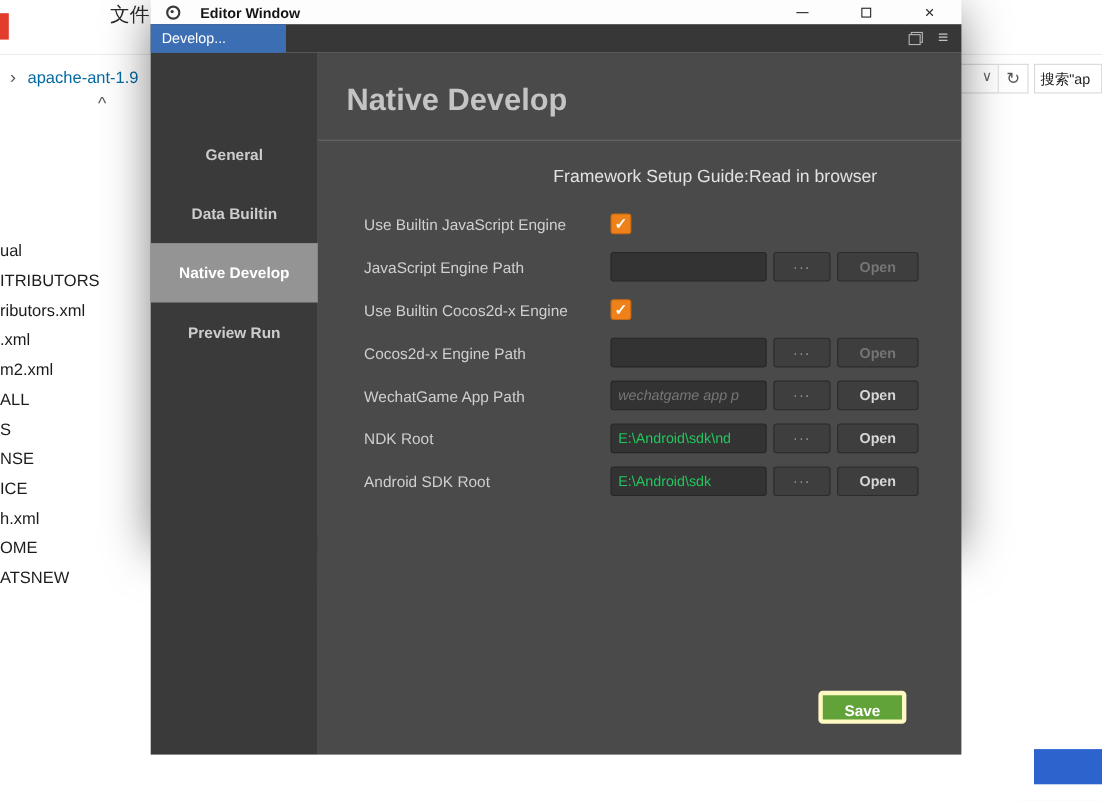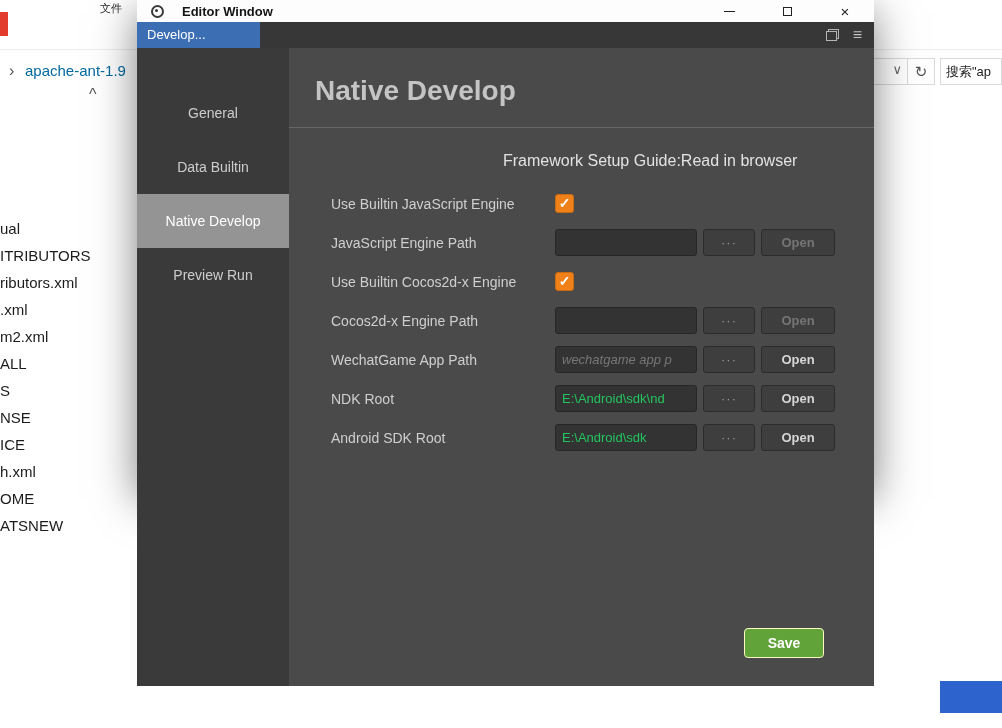--- a/index.html
+++ b/index.html
@@ -3,21 +3,21 @@
 <meta charset="utf-8">
 <style>
   * { margin:0; padding:0; box-sizing:border-box; }
   html,body { background:#fff; }
   body { font-family:"Liberation Sans", sans-serif; }
   .screen { position:relative; width:1002px; height:728px; background:#fff; overflow:hidden; }
 
   
   .exp-topbar { position:absolute; left:0; top:0; width:1002px; height:50px; background:#fff; border-bottom:1px solid #ececec; }
   .red-block { position:absolute; left:0; top:12px; width:8px; height:24px; background:#e23c2d; }
-  .menu-file { position:absolute; left:100px; top:1px; font-size:11px; color:#2b2b2b; white-space:nowrap; }
+  .menu-file { position:absolute; left:100px; top:1px; font-size:18px; color:#2b2b2b; white-space:nowrap; }
   .crumb-chevron { position:absolute; left:9px; top:62px; font-size:16px; color:#555; }
   .crumb { position:absolute; left:25px; top:62px; font-size:15px; color:#0369a1; white-space:nowrap; }
   .addr-box { position:absolute; left:700px; top:58px; width:208px; height:27px; border:1px solid #d9d9d9; background:#fff; }
   .addr-dd { position:absolute; right:5px; top:3px; color:#666; font-size:13px; }
   .refresh-btn { position:absolute; left:908px; top:58px; width:27px; height:27px; border:1px solid #d9d9d9; border-left:none; color:#555; text-align:center; line-height:25px; font-size:15px; background:#fff; }
   .search-box { position:absolute; left:940px; top:58px; width:62px; height:27px; border:1px solid #d9d9d9; font-size:13px; color:#222; line-height:25px; padding-left:5px; overflow:hidden; white-space:nowrap; background:#fff; }
   .caret-up { position:absolute; left:89px; top:86px; font-size:16px; color:#555; }
   .file-list { position:absolute; left:0; top:215px; list-style:none; }
   .file-list li { height:27px; line-height:27px; font-size:15px; color:#1c1c1c; white-space:nowrap; }
   .taskbar-blue { position:absolute; left:940px; top:681px; width:62px; height:32px; background:#2d63cc; }
@@ -36,40 +36,40 @@
 
   .tabbar { height:26px; background:#373737; position:relative; display:flex; }
   .settings-tab { width:123px; background:#3c6eb4; color:#fff; font-size:13px; line-height:26px; padding-left:10px; white-space:nowrap; }
   .tab-icons { position:absolute; right:12px; top:0; height:26px; display:flex; align-items:center; gap:14px; }
   .restore-icon { width:13px; height:12px; position:relative; }
   .restore-icon::before { content:""; position:absolute; right:0; top:0; width:9px; height:8px; border:1px solid #b5b5b5; }
   .restore-icon::after { content:""; position:absolute; left:0; bottom:0; width:9px; height:8px; border:1px solid #b5b5b5; background:#373737; }
   .menu-icon { color:#c2c2c2; font-size:16px; line-height:1; }
 
   .dlg-body { display:flex; height:638px; }
-  .sidebar { width:152px; background:#3a3a3a; padding-top:38px; flex:0 0 152px; }
+  .sidebar { width:152px; background:#3a3a3a; padding-top:65px; flex:0 0 152px;font-weight:bold; }
   .side-item { height:54px; line-height:54px; text-align:center; color:#cdcdcd; font-size:14px; white-space:nowrap; }
   .side-item.selected { background:#949494; color:#fff; }
 
   .main { flex:1; background:#4a4a4a; position:relative; overflow:hidden; }
   .page-title { margin:26px 0 0 26px; font-size:28px; font-weight:bold; color:#c4c4c4; line-height:34px; white-space:nowrap; }
   .divider { margin-top:19px; border-bottom:1px solid #666; }
   .guide { margin:24px 0 0 214px; font-size:16px; color:#e2e2e2; white-space:nowrap; }
 
   .form { margin-top:20px; }
   .form-row { display:flex; align-items:center; height:27px; margin:0 0 12px 42px; }
   .row-label { width:224px; font-size:14px; color:#cfcfcf; white-space:nowrap; flex:0 0 224px; }
   .checkbox { width:19px; height:19px; background:#ee8119; border:1px solid #c96a10; border-radius:3px; color:#fff; font-size:14px; line-height:17px; text-align:center; font-weight:bold; }
   .path-input { width:142px; height:27px; background:#333; border:1px solid #262626; border-radius:3px; color:#22c55e; font-size:13px; padding:0 6px; font-family:"Liberation Sans", sans-serif; outline:none; }
   .path-input::placeholder { color:#777; font-style:italic; }
   .btn { margin-left:6px; height:27px; background:#3e3e3e; border:1px solid #2b2b2b; border-radius:3px; text-align:center; line-height:25px; font-size:13px; }
   .btn-more { width:52px; color:#999; letter-spacing:1px; }
   .btn-open { width:74px; color:#d6d6d6; font-weight:bold; }
   .btn-open.disabled { color:#757575; }
-  .save-btn { position:absolute; right:50px; bottom:28px; width:80px; height:30px; background:#62a339; border:1px solid #fef9c3; border-radius:4px; color:#fff; font-weight:bold; font-size:14px; line-height:28px; text-align:center; }
+  .save-btn { position:absolute; right:50px; bottom:28px; width:80px; height:30px; background:#62a339; border:4px solid #fef9c3; border-radius:4px; color:#fff; font-weight:bold; font-size:14px; line-height:28px; text-align:center; }
 </style>
 </head>
 <body>
 
 <div class="screen">
 
   <div>
     <div class="exp-topbar"></div>
     <div class="red-block"></div>
     <div class="menu-file">文件</div>

